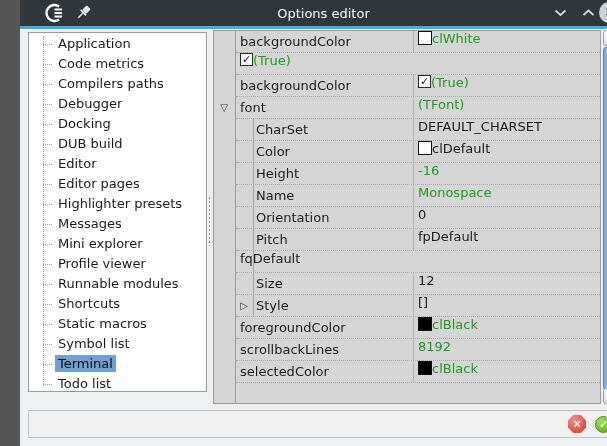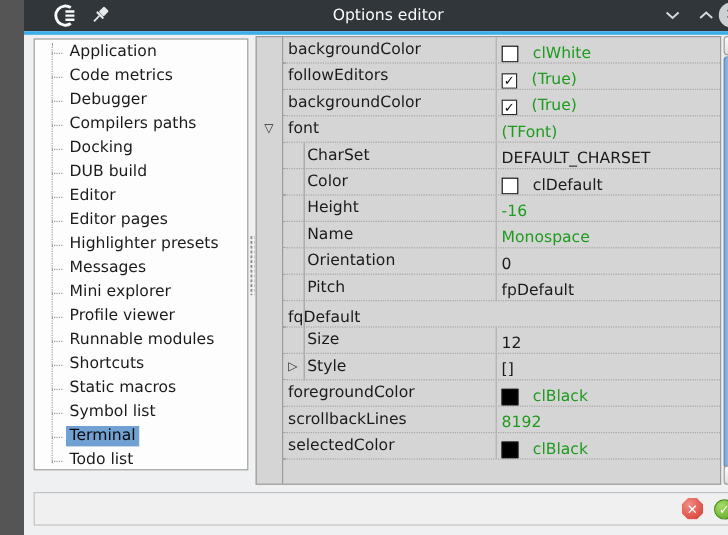--- a/index.html
+++ b/index.html
@@ -26,21 +26,21 @@
   .tree li span{padding:1px 3px;}
   .tree li.selected span{background:var(--selection-bg);color:#0a0a0a;}
   
   .grid{position:absolute;left:193px;top:30px;width:388px;height:374px;background:var(--grid-bg);border:1px solid var(--border);box-sizing:border-box;}
   .gutter{position:absolute;left:0;top:0;bottom:0;width:21px;border-right:1px solid var(--border);}
   .rows{position:absolute;left:22px;top:0;width:364px;}
   .prow{position:relative;height:21px;border-bottom:1px dotted var(--row-line);display:flex;align-items:center;box-sizing:content-box;}
   .prow.child::before{content:'';position:absolute;left:17px;top:0;bottom:-1px;border-left:1px solid #a2a2a2;}
   .pname{width:173px;padding-left:4px;border-right:1px solid #aeaeae;height:100%;display:flex;align-items:center;white-space:nowrap;overflow:hidden;}
   .prow.child .pname{padding-left:20px;width:157px;}
-  .pvalue{flex:1;height:100%;display:flex;align-items:flex-end;gap:12px;padding-left:4px;white-space:nowrap;overflow:hidden;}
+  .pvalue{flex:1;height:100%;display:flex;align-items:flex-start;gap:0;padding-left:4px;white-space:nowrap;overflow:hidden;}
   .pvalue.green{color:var(--value-green);}
   .swatch{width:12px;height:12px;border:1px solid #111;flex:none;}
   .checkbox{width:11px;height:11px;border:1px solid #2a2a2a;background:#fff;flex:none;display:flex;align-items:center;justify-content:center;font-size:11px;line-height:11px;color:#111;font-weight:bold;}
   .expander{position:absolute;width:14px;height:14px;font-size:10px;line-height:14px;text-align:center;color:#2a2a2a;}
   
   .scrollbar{position:absolute;left:583px;top:30px;width:17px;height:374px;background:#e7e7e7;box-sizing:border-box;}
   .sb-btn{position:absolute;left:0;width:17px;height:16px;background:linear-gradient(#fdfdfd,#dedede);border:1px solid #9f9f9f;border-radius:3px;box-sizing:border-box;display:flex;align-items:center;justify-content:center;}
   .sb-thumb{position:absolute;left:0;top:17px;width:17px;height:343px;border:1px solid #5c7fae;border-radius:3px;box-sizing:border-box;background:linear-gradient(90deg,#7da4d8,#b9d1f1 45%,#7da4d8);display:flex;align-items:center;justify-content:center;}
   .sb-grip{width:8px;height:8px;background:repeating-linear-gradient(#50749f 0 1px,transparent 1px 3px);}
   
@@ -92,22 +92,22 @@
       <span>✕</span>
     </div>
   </div>
   <div class="accent-line"></div>
 
   <div class="sidebar">
     <div class="treeline"></div>
     <ul class="tree">
         <li><span>Application</span></li>
         <li><span>Code metrics</span></li>
+        <li><span>Compilers paths</span></li>
         <li><span>Debugger</span></li>
-        <li><span>Compilers paths</span></li>
         <li><span>Docking</span></li>
         <li><span>DUB build</span></li>
         <li><span>Editor</span></li>
         <li><span>Editor pages</span></li>
         <li><span>Highlighter presets</span></li>
         <li><span>Messages</span></li>
         <li><span>Mini explorer</span></li>
         <li><span>Profile viewer</span></li>
         <li><span>Runnable modules</span></li>
         <li><span>Shortcuts</span></li>
@@ -124,21 +124,20 @@
     <div class="gutter"></div>
     <div class="rows">
         <div class="prow">
           <div class="pname">backgroundColor</div>
           <div class="pvalue green">
             <span class="swatch" style="background: rgb(255, 255, 255);"></span>
             <span>clWhite</span>
           </div>
         </div>
         <div class="prow">
-          <div class="pname">followEditors</div>
           <div class="pvalue green">
             <span class="checkbox">✓</span>
             <span>(True)</span>
           </div>
         </div>
         <div class="prow">
           <div class="pname">backgroundColor</div>
           <div class="pvalue green">
             <span class="checkbox">✓</span>
             <span>(True)</span>

